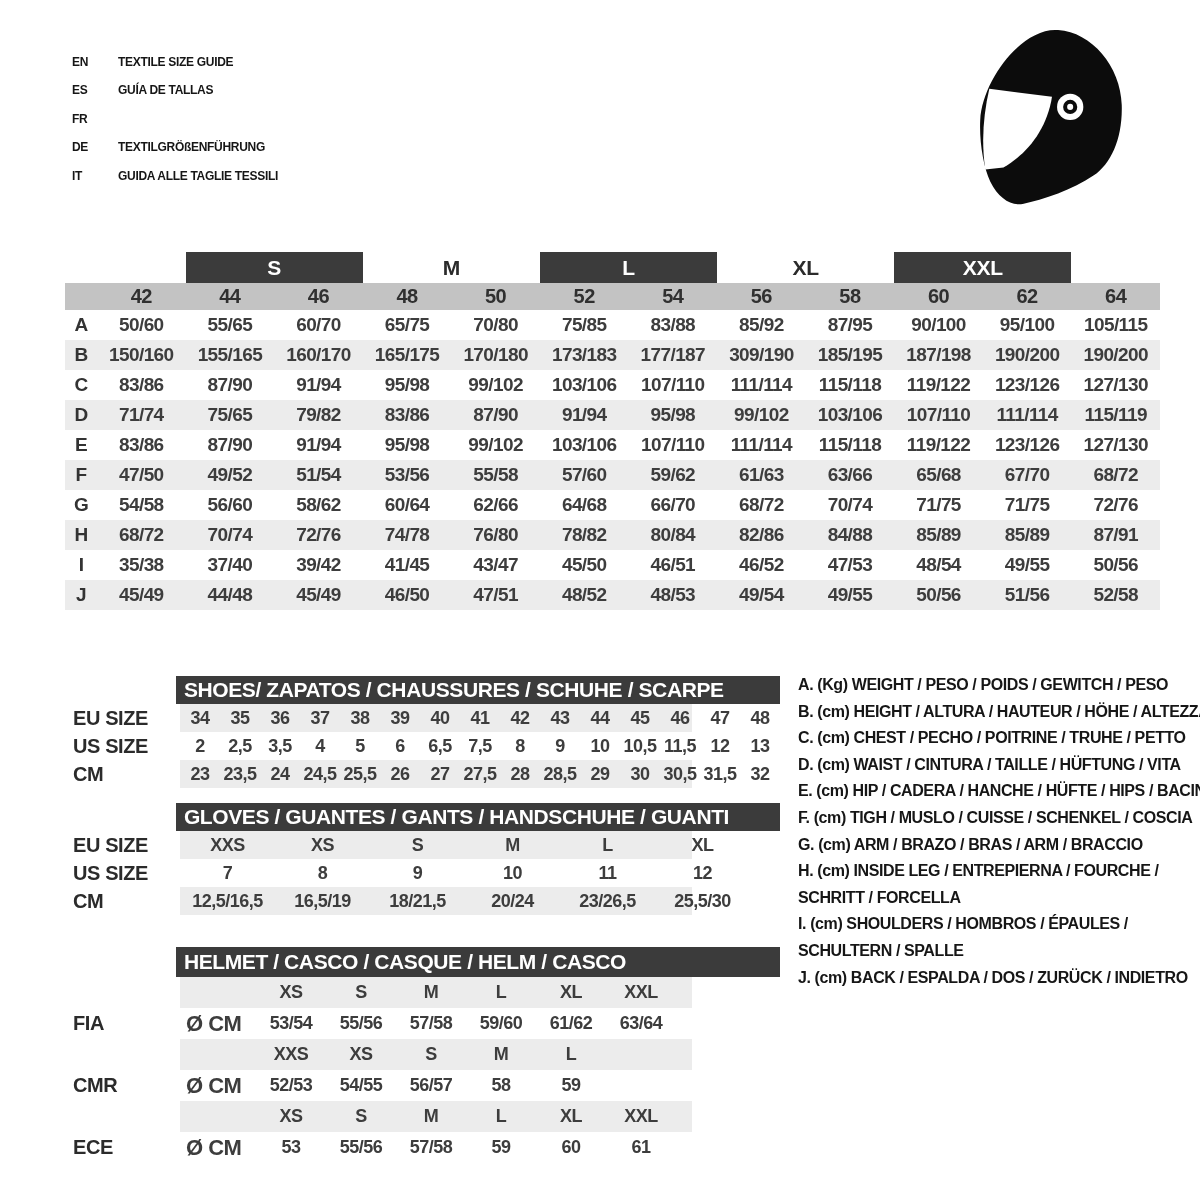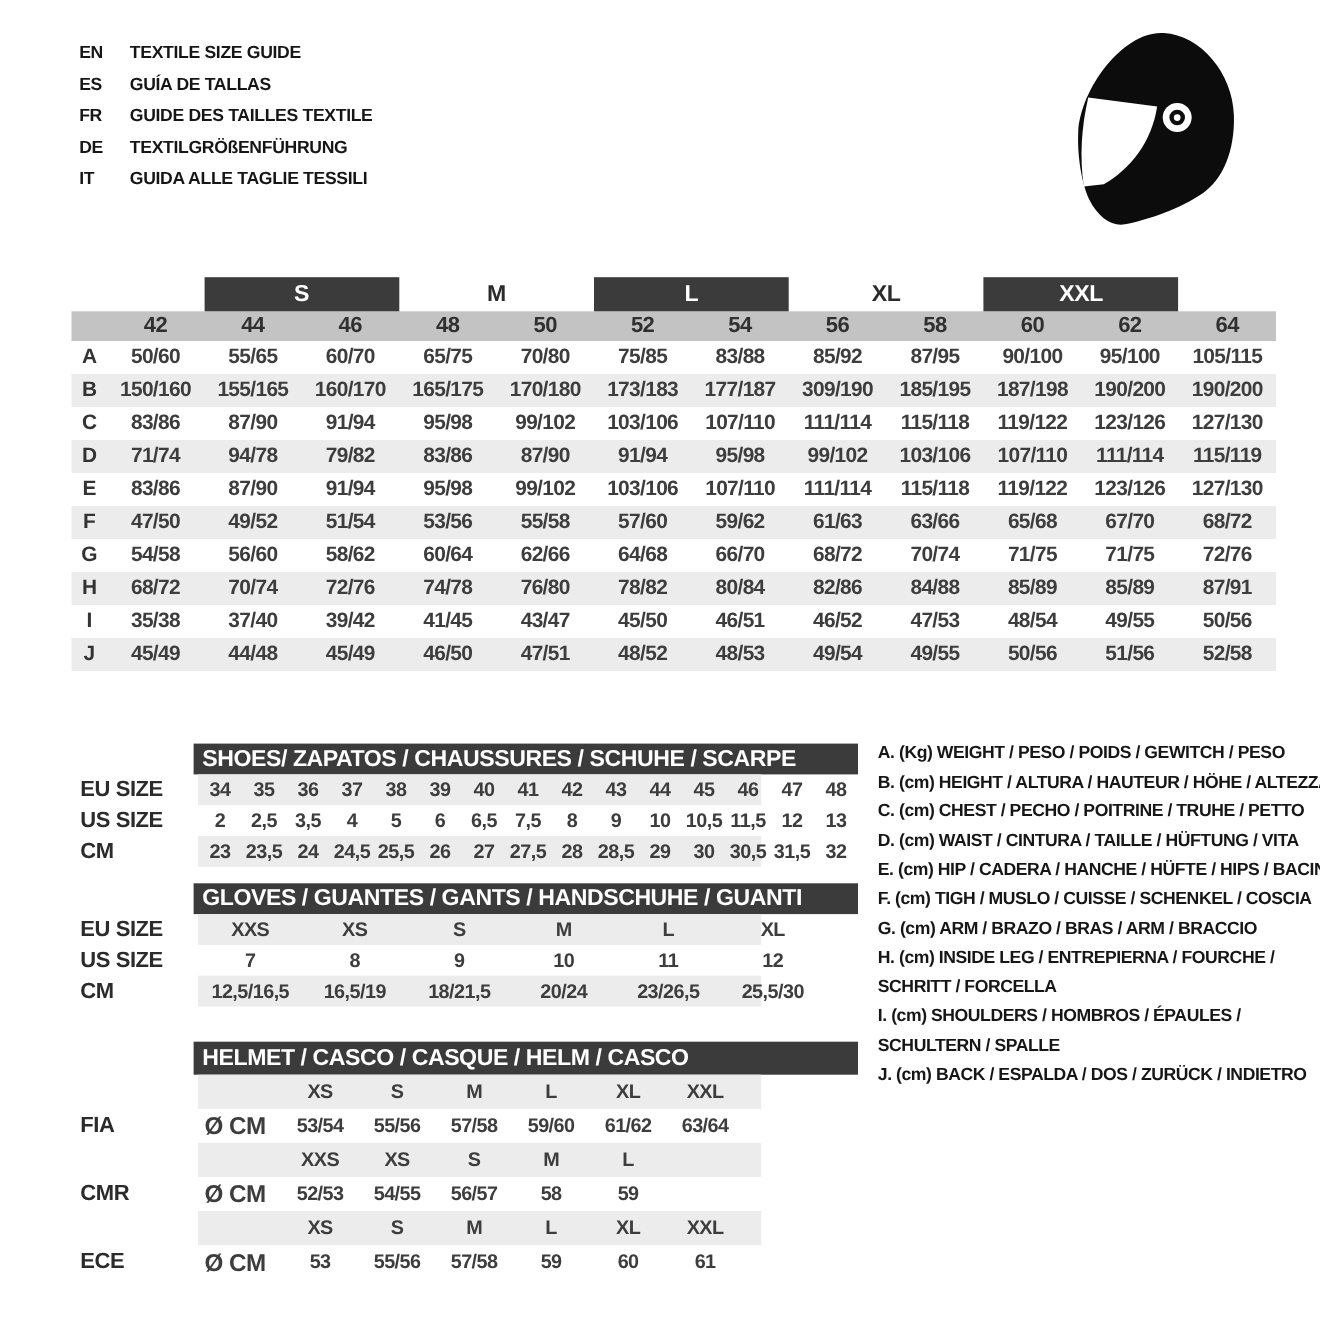--- a/index.html
+++ b/index.html
@@ -8,21 +8,21 @@
     position:relative;width:1200px;height:1200px;overflow:hidden;
     font-family:"Liberation Sans",sans-serif;font-weight:bold;color:#3a3a3a;
   }
   :root{
     --dark:#3b3b3b;
     --band:#c3c3c3;
     --stripe:#ececec;
   }
   
   #langs{position:absolute;left:72px;top:40px;list-style:none}
-  .lang-row{display:flex;height:28.6px;align-items:flex-start;font-size:16px;color:#161616;letter-spacing:-0.3px}
+  .lang-row{display:flex;height:28.6px;align-items:flex-end;font-size:12px;color:#161616;letter-spacing:-0.3px}
   .lang-row .code{width:46px}
   #helmet-icon{position:absolute;left:972px;top:24px;width:162px;height:188px}
 
   
   #main-grid{position:absolute;left:65px;top:252px;width:1095px}
   .mrow{display:grid;grid-template-columns:32px repeat(12,1fr);align-items:center}
   .group-row{height:31px}
   .gcell{height:31px;display:flex;align-items:center;justify-content:center;font-size:21px;color:#2b2b2b;letter-spacing:-0.3px}
   .gcell.span2{grid-column:span 2}
   .gcell.dark{background:var(--dark);color:#fff}
@@ -63,21 +63,20 @@
       <li class="lang-row">
         <span class="code">EN</span>
         <span class="title">TEXTILE SIZE GUIDE</span>
       </li>
       <li class="lang-row">
         <span class="code">ES</span>
         <span class="title">GUÍA DE TALLAS</span>
       </li>
       <li class="lang-row">
         <span class="code">FR</span>
-        <span class="title">GUIDE DES TAILLES TEXTILE</span>
       </li>
       <li class="lang-row">
         <span class="code">DE</span>
         <span class="title">TEXTILGRÖßENFÜHRUNG</span>
       </li>
       <li class="lang-row">
         <span class="code">IT</span>
         <span class="title">GUIDA ALLE TAGLIE TESSILI</span>
       </li>
     </ul>
@@ -159,21 +158,21 @@
         <div>107/110</div>
         <div>111/114</div>
         <div>115/118</div>
         <div>119/122</div>
         <div>123/126</div>
         <div>127/130</div>
       </div>
       <div class="mrow data-row stripe">
         <div class="mlabel">D</div>
         <div>71/74</div>
-        <div>94/78</div>
+        <div>75/65</div>
         <div>79/82</div>
         <div>83/86</div>
         <div>87/90</div>
         <div>91/94</div>
         <div>95/98</div>
         <div>99/102</div>
         <div>103/106</div>
         <div>107/110</div>
         <div>111/114</div>
         <div>115/119</div>

